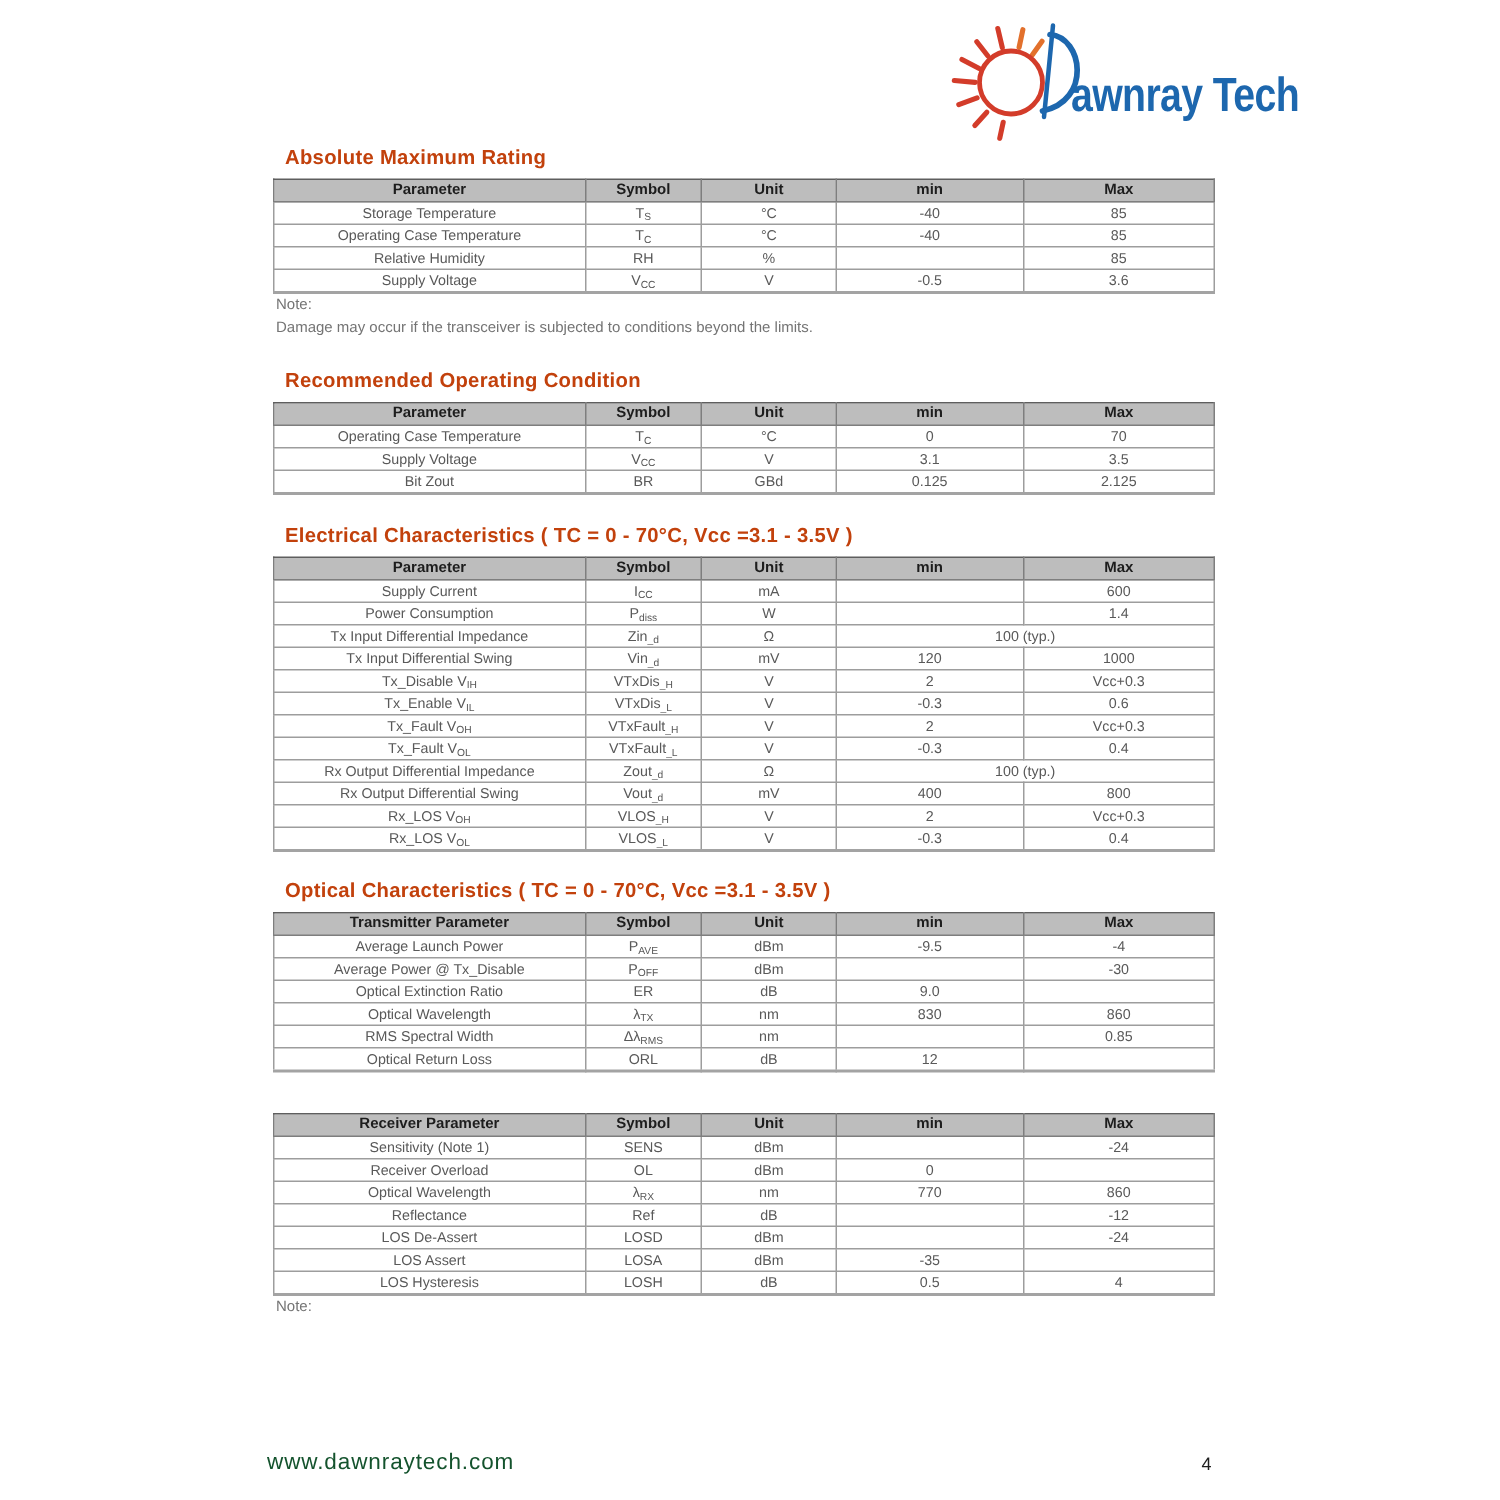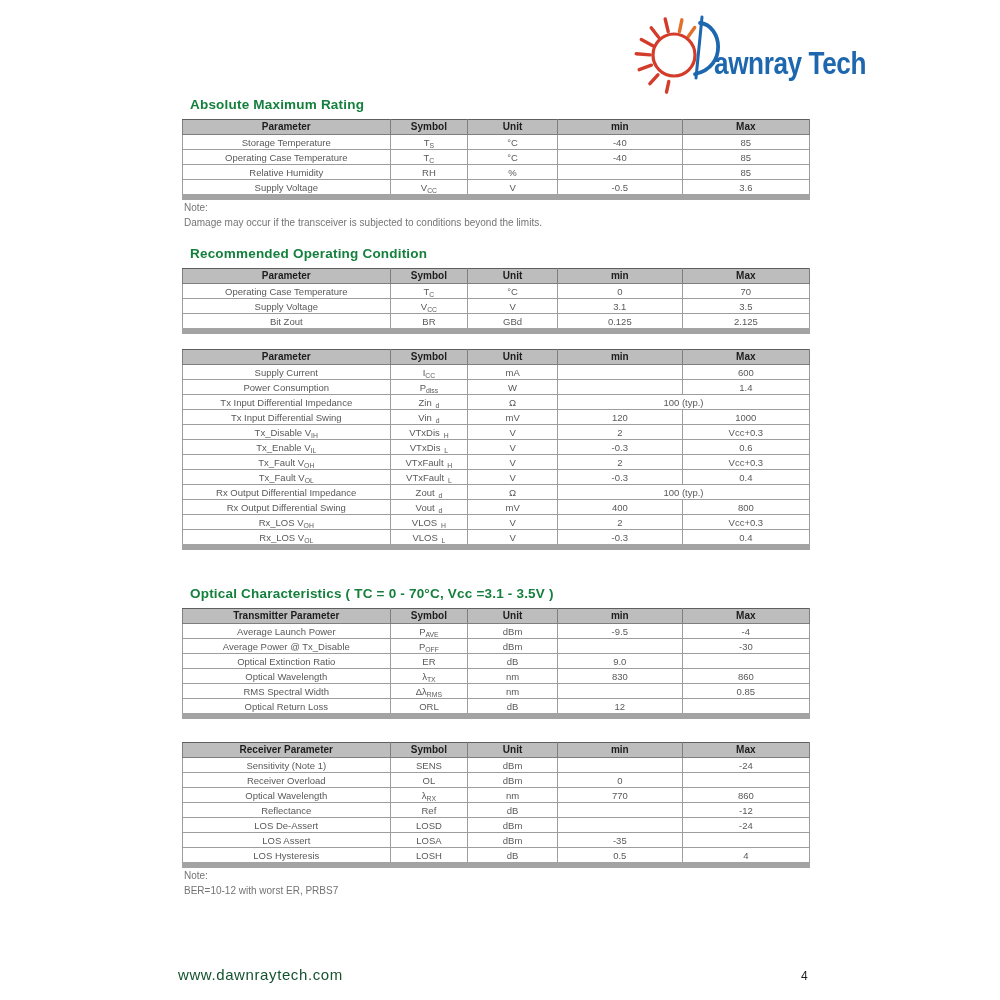--- a/index.html
+++ b/index.html
@@ -2,24 +2,24 @@
 <html><head>
 <meta charset="utf-8">
 <style>
   html,body{margin:0;padding:0;}
   body{
     width:1000px;height:1000px;position:relative;background:#ffffff;
     font-family:"Liberation Sans", sans-serif;overflow:hidden;
   }
   .sec{position:absolute;left:182px;width:628px;}
   .sec-title{
-    font-size:13.5px;font-weight:bold;color:#15803d;margin:0 0 6px 8px;
+    font-size:13.5px;font-weight:bold;color:#c2410c;margin:0 0 6px 8px;
     letter-spacing:.2px;line-height:16px;
   }
-  table.spec{border-collapse:collapse;width:100%;table-layout:fixed;border-bottom:6px solid #a3a3a3;}
+  table.spec{border-collapse:collapse;width:100%;table-layout:fixed;border-bottom:2px solid #a3a3a3;}
   table.spec th{
     background:#bdbdbd;border:1px solid #7e7e7e;border-top:1px solid #5e5e5e;
     font-size:10px;font-weight:bold;color:#1d1d1d;height:14px;padding:0;line-height:14px;
   }
   table.spec td{
     border:1px solid #9d9d9d;font-size:9.5px;color:#595959;text-align:center;
     height:14px;line-height:13px;padding:0;white-space:nowrap;overflow:hidden;
   }
   sub{font-size:.72em;vertical-align:-0.25em;line-height:0;}
   .note{font-size:10px;color:#747474;margin:1px 0 0 2px;line-height:13.5px;}
@@ -150,20 +150,21 @@
           <td>BR</td>
           <td>GBd</td>
           <td>0.125</td>
           <td>2.125</td>
         </tr>
       </tbody>
     </table>
 </div>
 
 <div class="sec" style="top:349px">
+  <h2 class="sec-title">Electrical Characteristics ( TC = 0 - 70°C, Vcc =3.1 - 3.5V )</h2>
   <table class="spec">
     <colgroup>
         <col style="width:33.1%">
         <col style="width:12.4%">
         <col style="width:14.3%">
         <col style="width:19.9%">
         <col style="width:20.3%">
       </colgroup>
   <thead>
         <tr>
@@ -391,17 +392,16 @@
         <tr>
           <td>LOS Hysteresis</td>
           <td>LOSH</td>
           <td>dB</td>
           <td>0.5</td>
           <td>4</td>
         </tr>
       </tbody>
     </table>
   <div class="note">Note:</div>
-  <div class="note">BER=10-12 with worst ER, PRBS7</div>
 </div>
 
 <div class="footer-url">www.dawnraytech.com</div>
 <div class="page-num">4</div>
 
 </body></html>

